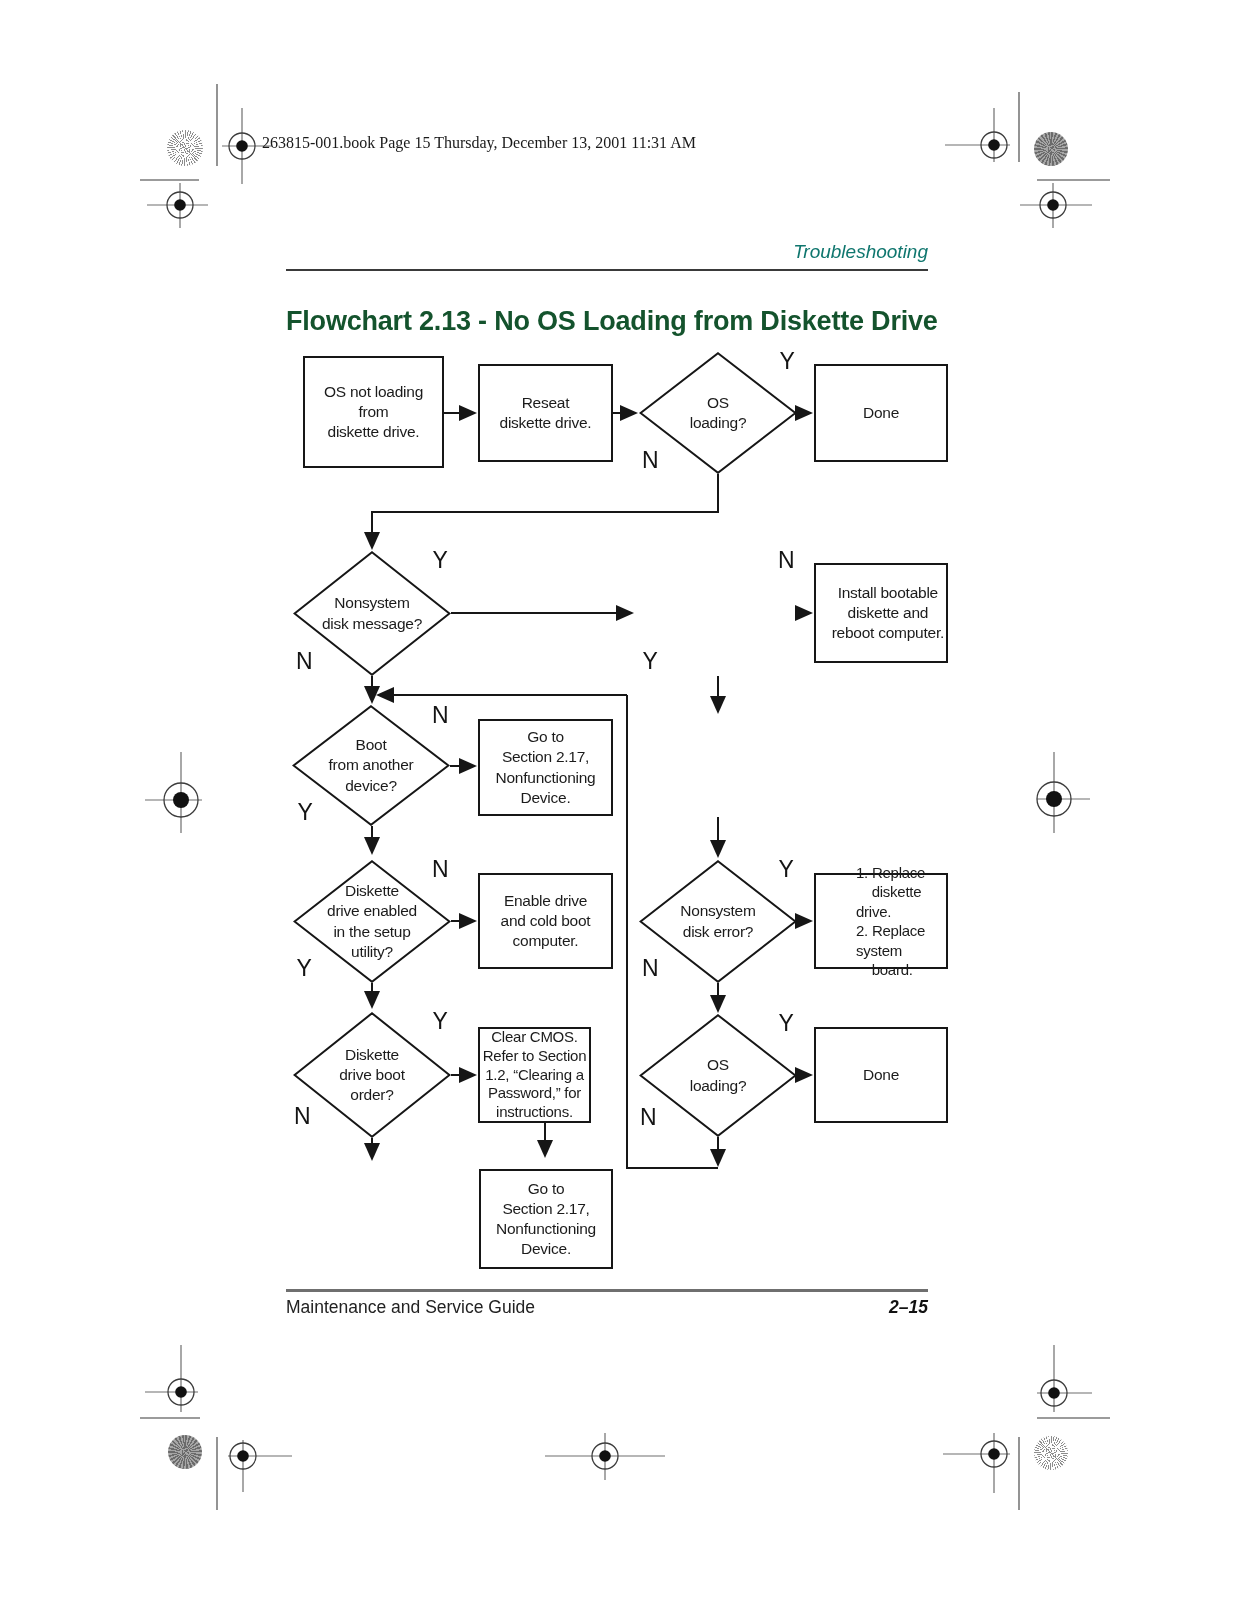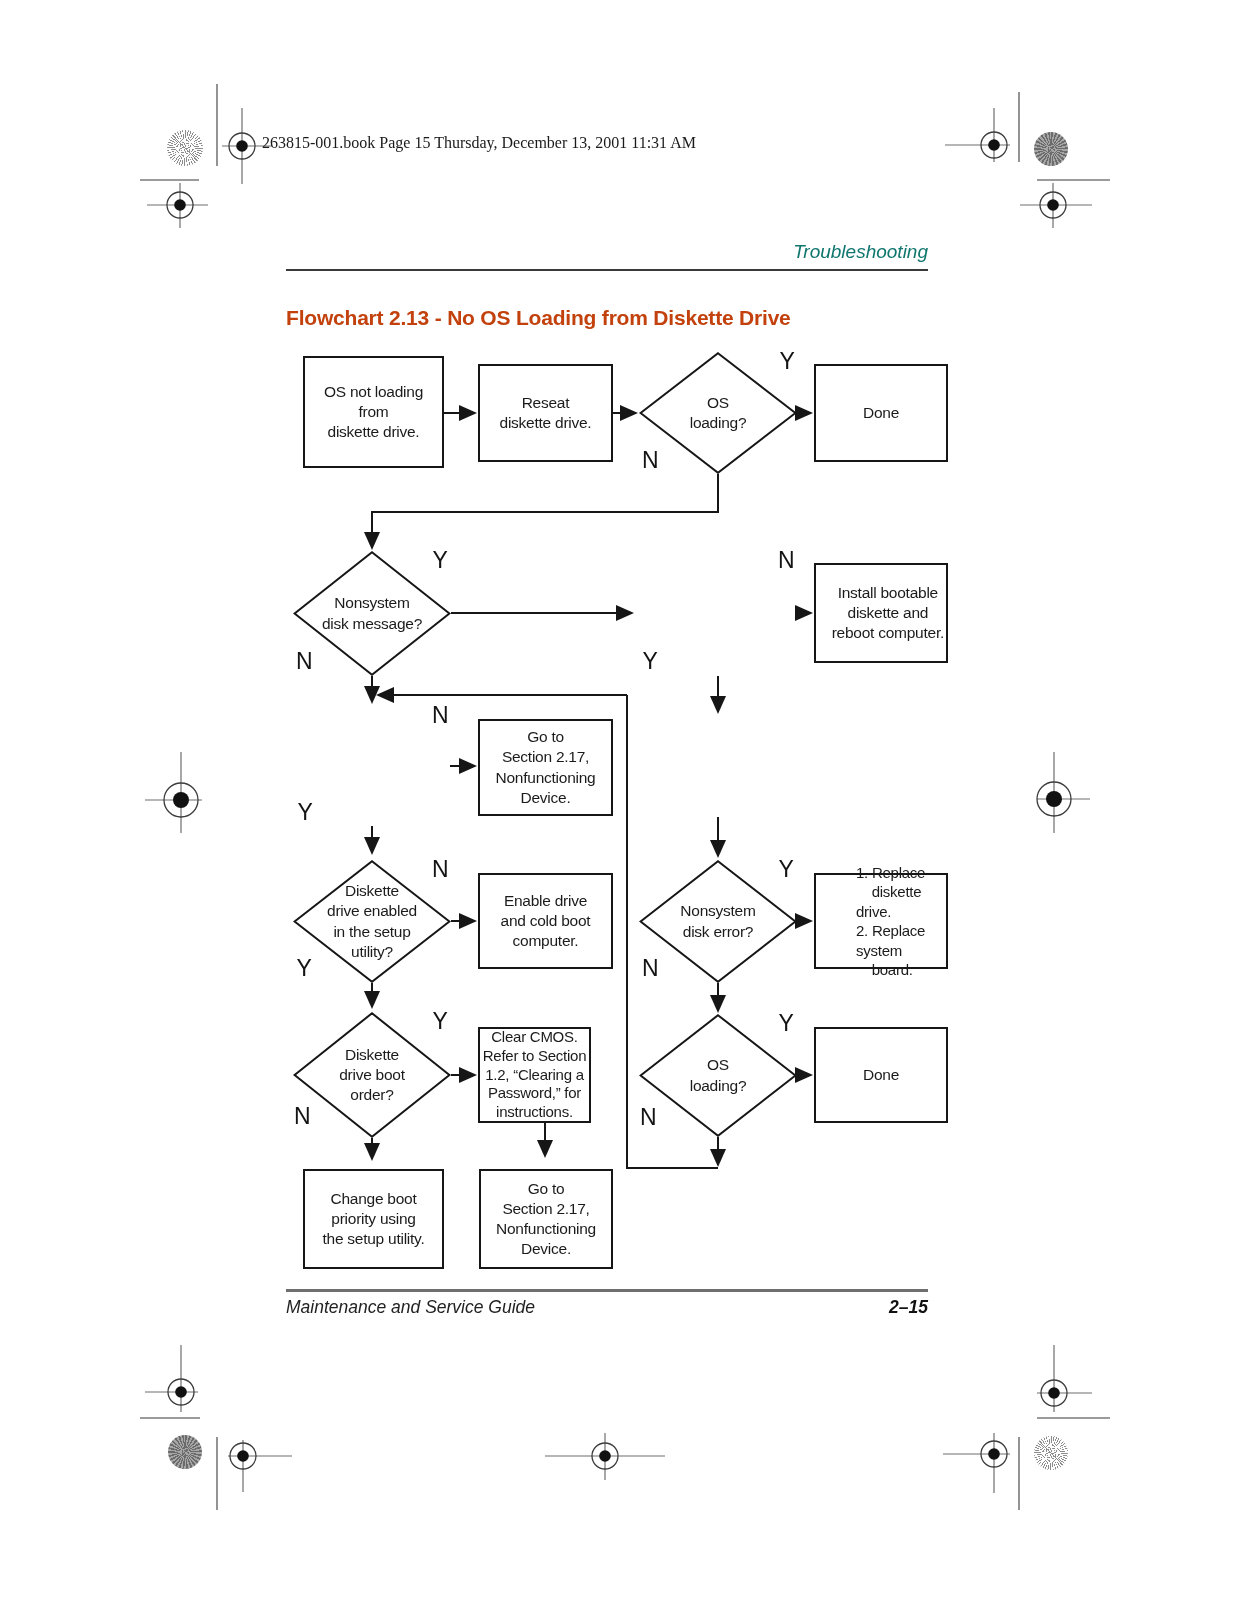--- a/index.html
+++ b/index.html
@@ -11,25 +11,25 @@
   
   .print-header{
     left:262px; top:134px; font-family:"Liberation Serif", serif;
     font-size:16px; color:#1a1a1a; white-space:nowrap;
   }
   .section-header{
     top:241px; right:309px; font-style:italic; font-size:19px; color:#0f766e;
   }
   .rule-top{left:286px; top:269px; width:642px; height:2px; background:#3a3a3a;}
   .page-title{
-    left:286px; top:306px; font-size:21px; font-weight:bold; color:#c2410c;
+    left:286px; top:306px; font-size:27px; font-weight:bold; color:#14532d;
     letter-spacing:-0.2px; white-space:nowrap;
   }
   .rule-bottom{left:286px; top:1289px; width:642px; height:3px; background:#6f6f6f;}
-  .footer-left{left:286px; top:1297px; font-style:italic; font-size:17.5px; color:#222;}
+  .footer-left{left:286px; top:1297px; font-size:17.5px; color:#222;}
   .footer-right{top:1297px; right:309px; font-style:italic; font-weight:bold; font-size:17.5px; color:#111;}
 
   
   .box{
     position:absolute; background:#fff; border:2px solid #161616;
     display:flex; align-items:center; justify-content:center;
     text-align:center; box-sizing:border-box; padding:2px;
   }
   .node-text{
     font-size:15.5px; line-height:1.3; letter-spacing:-0.25px;
@@ -229,20 +229,28 @@
     </svg>
     <div class="node-text">Nonsystem
 disk message?</div>
   </div>
   <div class="box" style="left:814px;top:563px;width:134px;height:100px;justify-content:flex-end;">
     <div class="node-text">Install bootable
 diskette and
 reboot computer.</div>
   </div>
 
+  <div class="diamond" style="left:292px;top:705px;width:158px;height:121px;">
+    <svg viewBox="0 0 100 100" preserveAspectRatio="none">
+      <polygon points="50,1 99,50 50,99 1,50" fill="#ffffff" stroke="#161616" stroke-width="2" vector-effect="non-scaling-stroke"></polygon>
+    </svg>
+    <div class="node-text">Boot
+from another
+device?</div>
+  </div>
   <div class="box" style="left:478px;top:719px;width:135px;height:97px;">
     <div class="node-text">Go to
 Section 2.17,
 Nonfunctioning
 Device.</div>
   </div>
 
   <div class="diamond" style="left:293px;top:860px;width:158px;height:123px;">
     <svg viewBox="0 0 100 100" preserveAspectRatio="none">
       <polygon points="50,1 99,50 50,99 1,50" fill="#ffffff" stroke="#161616" stroke-width="2" vector-effect="non-scaling-stroke"></polygon>
@@ -290,25 +298,20 @@
     <svg viewBox="0 0 100 100" preserveAspectRatio="none">
       <polygon points="50,1 99,50 50,99 1,50" fill="#ffffff" stroke="#161616" stroke-width="2" vector-effect="non-scaling-stroke"></polygon>
     </svg>
     <div class="node-text">OS
 loading?</div>
   </div>
   <div class="box" style="left:814px;top:1027px;width:134px;height:96px;">
     <div class="node-text">Done</div>
   </div>
 
-  <div class="box" style="left:303px;top:1169px;width:141px;height:100px;">
-    <div class="node-text">Change boot
-priority using
-the setup utility.</div>
-  </div>
   <div class="box" style="left:479px;top:1169px;width:134px;height:100px;">
     <div class="node-text">Go to
 Section 2.17,
 Nonfunctioning
 Device.</div>
   </div>
 
   <div class="yn" style="left:774px;top:347px;">Y</div>
   <div class="yn" style="left:637px;top:446px;">N</div>
   <div class="yn" style="left:427px;top:546px;">Y</div>

